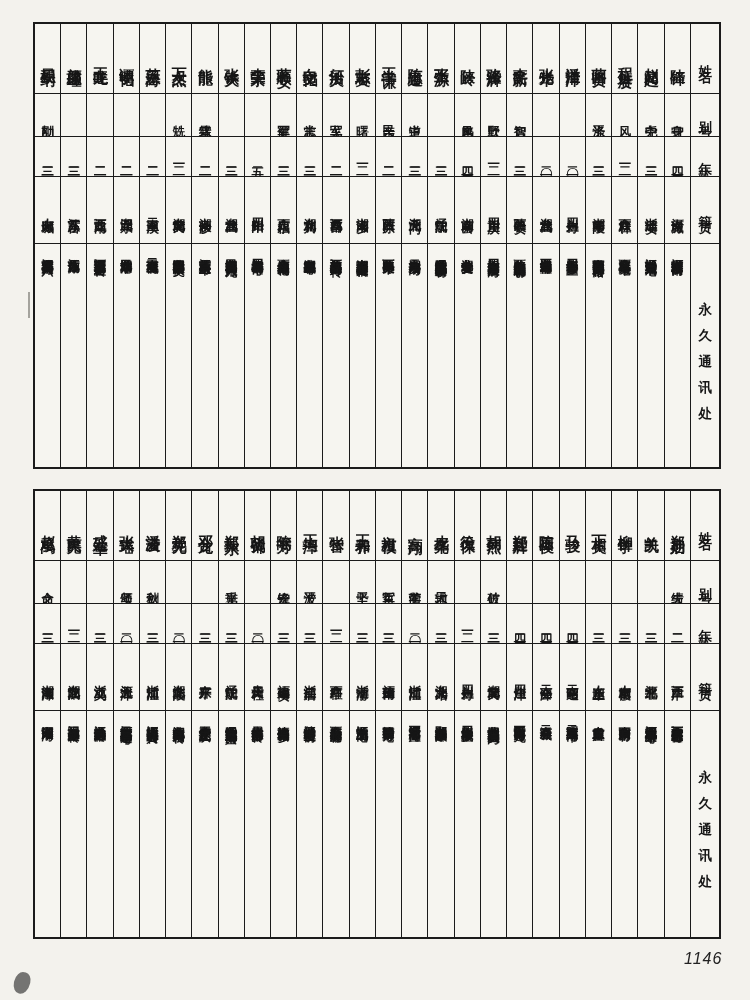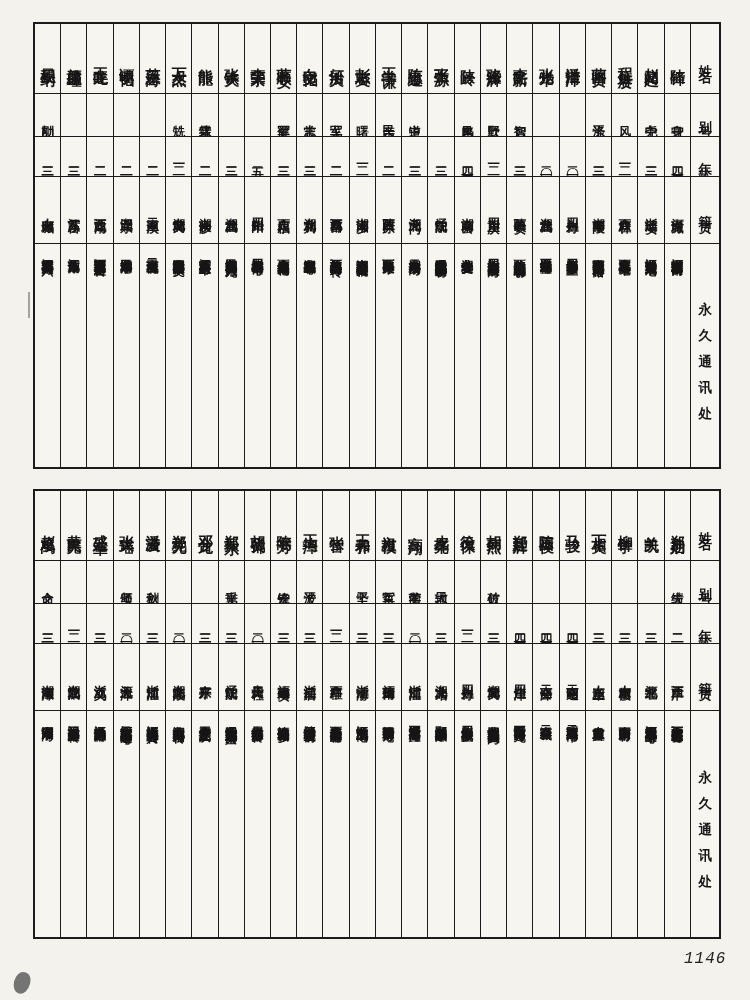--- a/index.html
+++ b/index.html
@@ -49,21 +49,21 @@
   .c-alias .vtext{font-size:12.5px;font-weight:600;}
   .c-age .vtext{font-size:12.5px;font-weight:600;}
   .c-native .vtext{font-size:12.5px;font-weight:600;letter-spacing:1px;}
   .c-addr .vtext{font-size:12px;font-weight:600;letter-spacing:0.5px;}
   .header-col .vtext{font-size:13.5px;font-weight:700;letter-spacing:6px;}
   .header-col .c-addr{align-items:center;padding-top:0;}
   .header-col .c-addr .vtext{letter-spacing:26px;}
   .page-number{
     position:absolute;top:950px;left:684px;
     font-style:italic;font-size:16px;color:#222;
-    font-family:Liberation Mono, monospace;
+    font-family:Liberation Sans, sans-serif;
     letter-spacing:1px;
   }
   .smudge{
     position:absolute;left:14px;top:972px;width:16px;height:22px;
     background:#4a4a48;border-radius:50% 40% 55% 45%;opacity:.75;
     transform:rotate(12deg);
   }
   .edge-mark{
     position:absolute;left:28px;top:292px;width:2px;height:26px;
     background:#55534e;opacity:.5;

